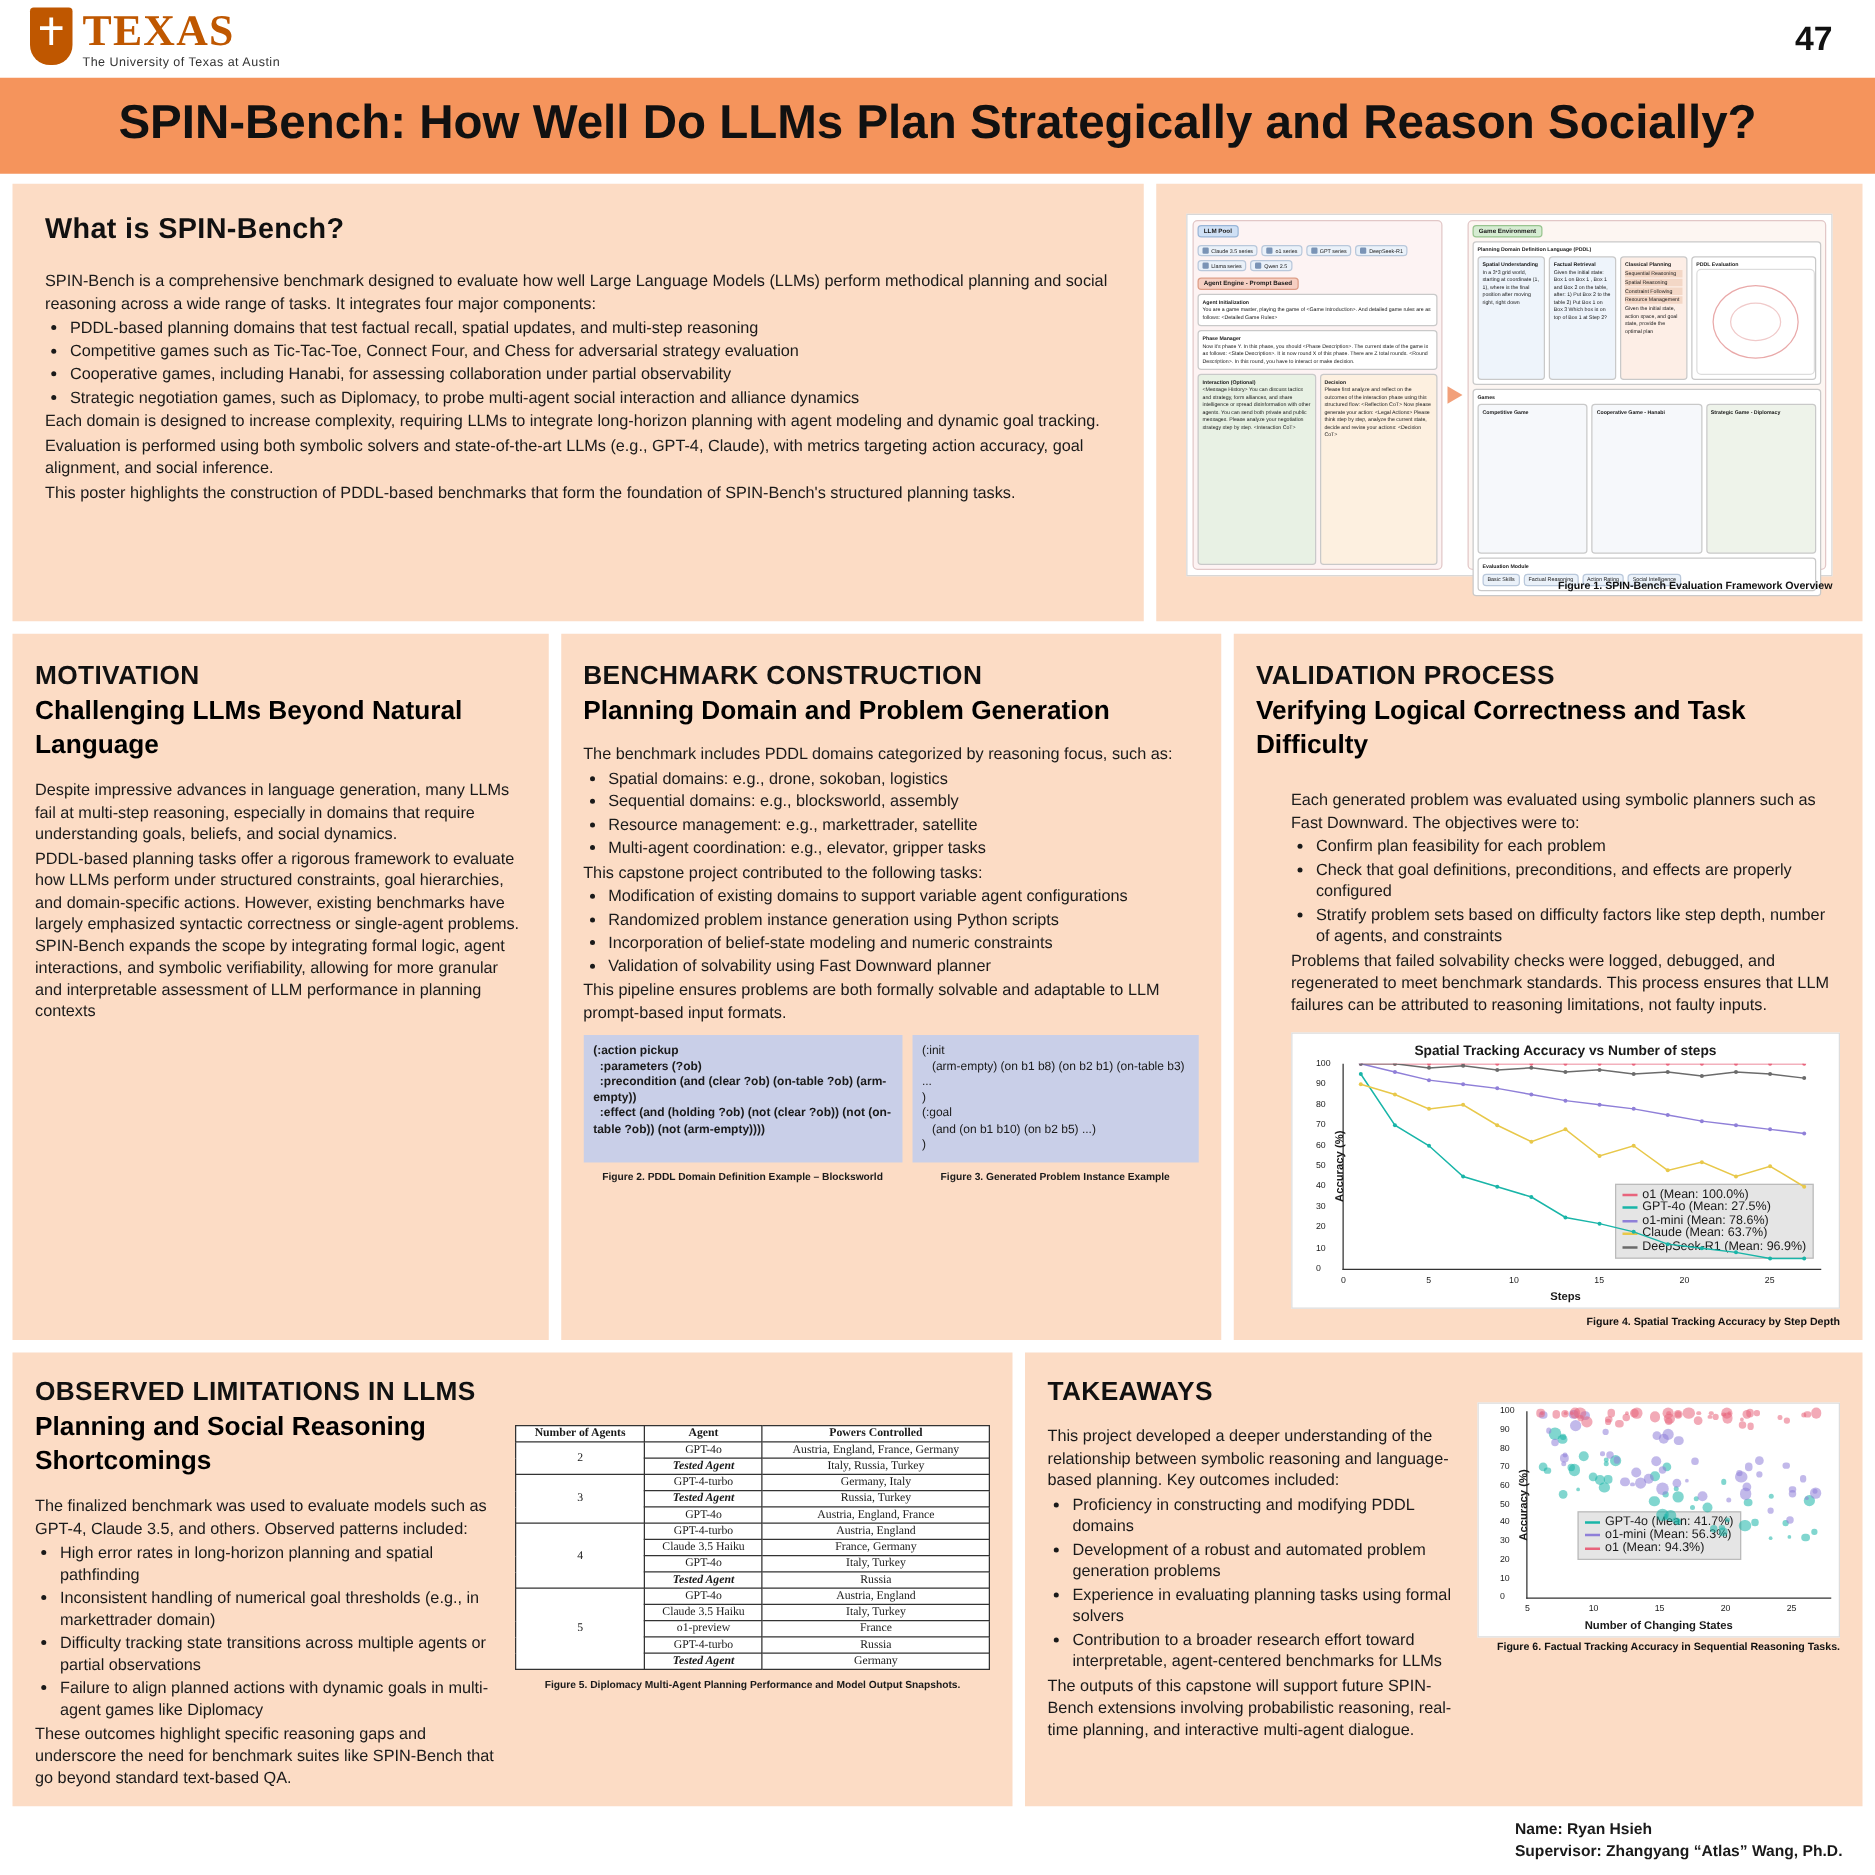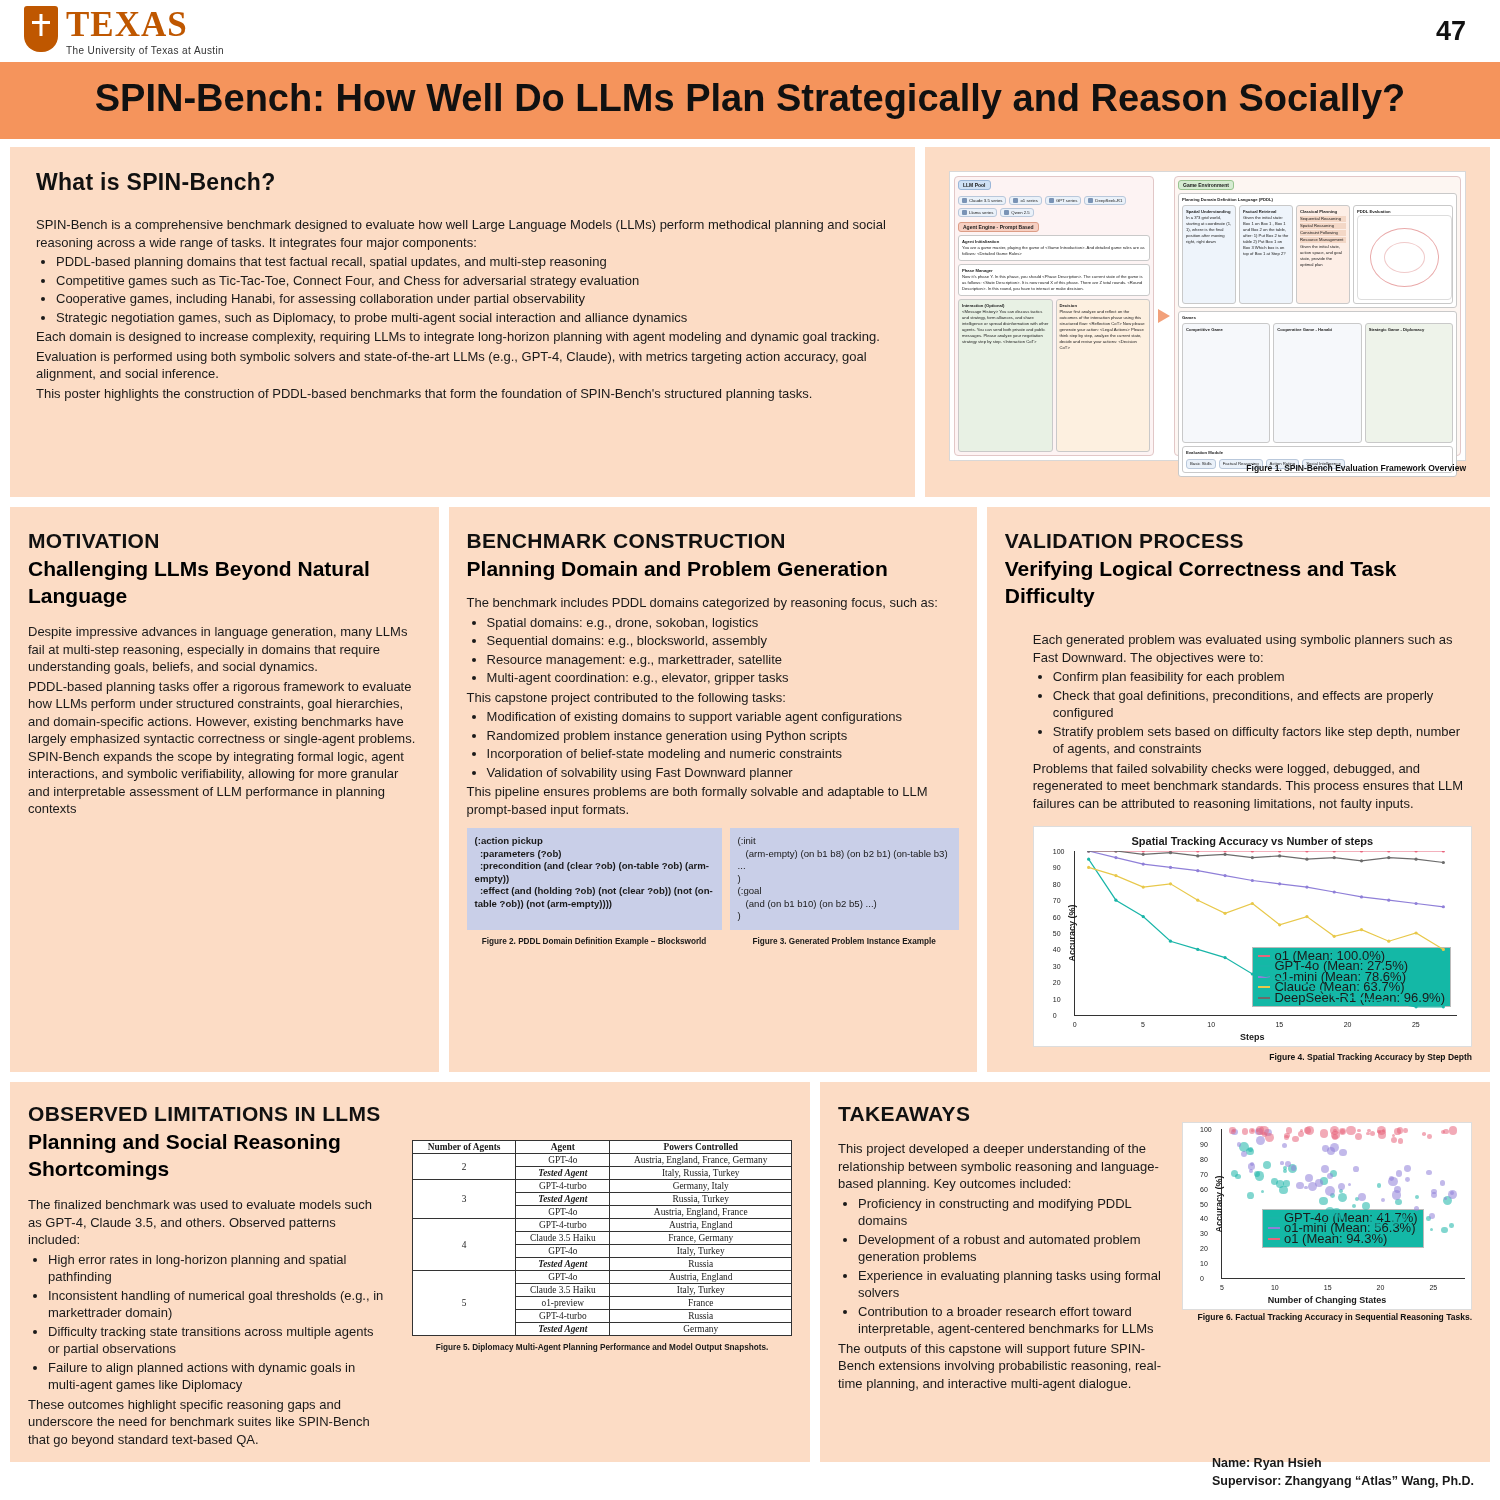--- a/index.html
+++ b/index.html
@@ -89,27 +89,27 @@
   .fig-cap-c { font-size:8.2px; font-weight:bold; text-align:center; margin-top:7px; }
 
   
   .chart-card { background:#fff; border:1px solid #ddd; margin-top:14px; padding:6px 6px 4px; }
   .chart-title { text-align:center; font-size:11px; font-weight:bold; margin:2px 0 4px; }
   .plot { position:relative; height:165px; margin-left:34px; margin-right:8px; border-left:1px solid #333; border-bottom:1px solid #333; }
   .ylab { position:absolute; left:-32px; top:50%; transform:translateY(-50%) rotate(-90deg); font-size:9px; font-weight:bold;}
   .ytick { position:absolute; left:-22px; font-size:7px; transform:translateY(-50%); }
   .xtick { position:absolute; bottom:-13px; font-size:7px; transform:translateX(-50%); }
   .xlab { text-align:center; font-size:9px; font-weight:bold; margin-top:16px;}
-  .legend { position:absolute; right:6px; bottom:8px; background:#14b8a6; border:1px solid #bbb; padding:3px 5px; font-size:13px; line-height:10.5px;}
+  .legend { position:absolute; right:6px; bottom:8px; background:#e5e5e5; border:1px solid #bbb; padding:3px 5px; font-size:10px; line-height:10.5px;}
   .legend div { display:flex; align-items:center; gap:4px; }
   .legend span.sw { width:12px; height:2px; display:inline-block;}
 
   
   .sec3 { display:flex; gap:10px; padding:0 10px; margin-top:10px; }
-  .b1 { width:800px; padding:20px 18px 12px; display:flex; gap:27px;}
+  .b1 { width:800px; padding:20px 18px 12px; display:flex; gap:10px;}
   .b2 { width:670px; padding:20px 18px 12px; display:flex; gap:10px;}
   .b-text { flex:1; }
   .b-fig { width:380px; }
   table.dip { border-collapse:collapse; width:100%; background:#fff; font-size:9.4px; }
   table.dip th, table.dip td { border:1px solid #333; padding:1px 3px; text-align:center; font-family:"Liberation Serif", serif;}
   table.dip th { font-weight:bold; }
   td.ital { font-style:italic; font-weight:bold; }
 
   
   .scatter-card { background:#fff; border:1px solid #ddd; padding:6px 6px 4px;}

